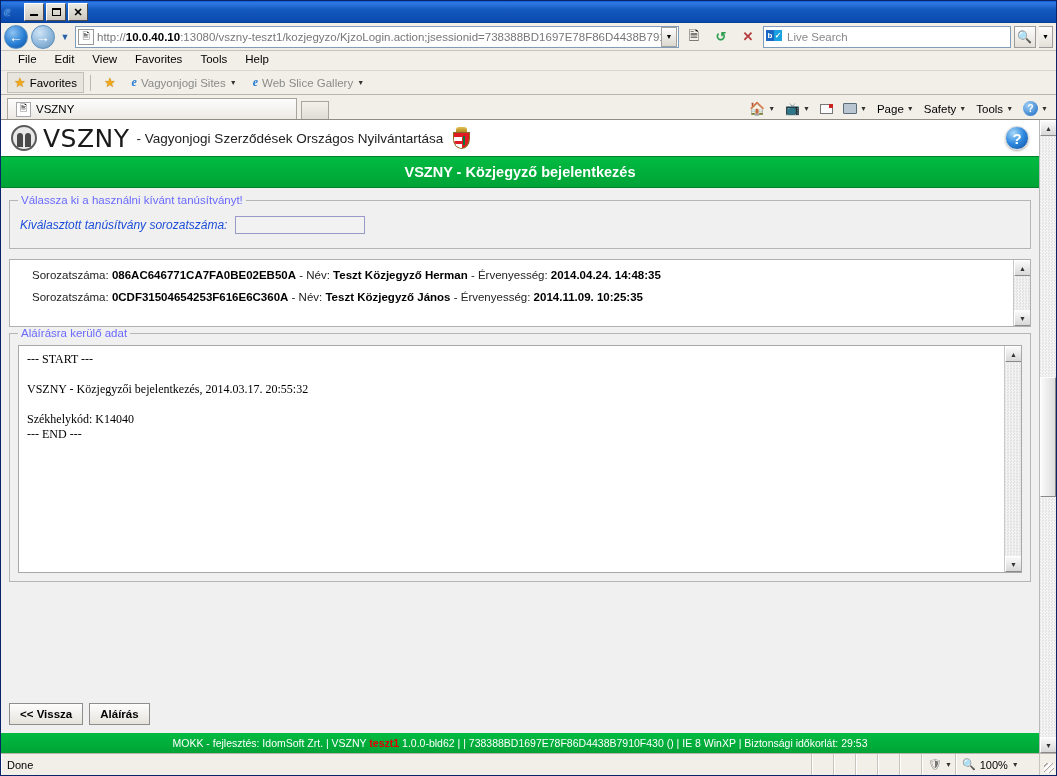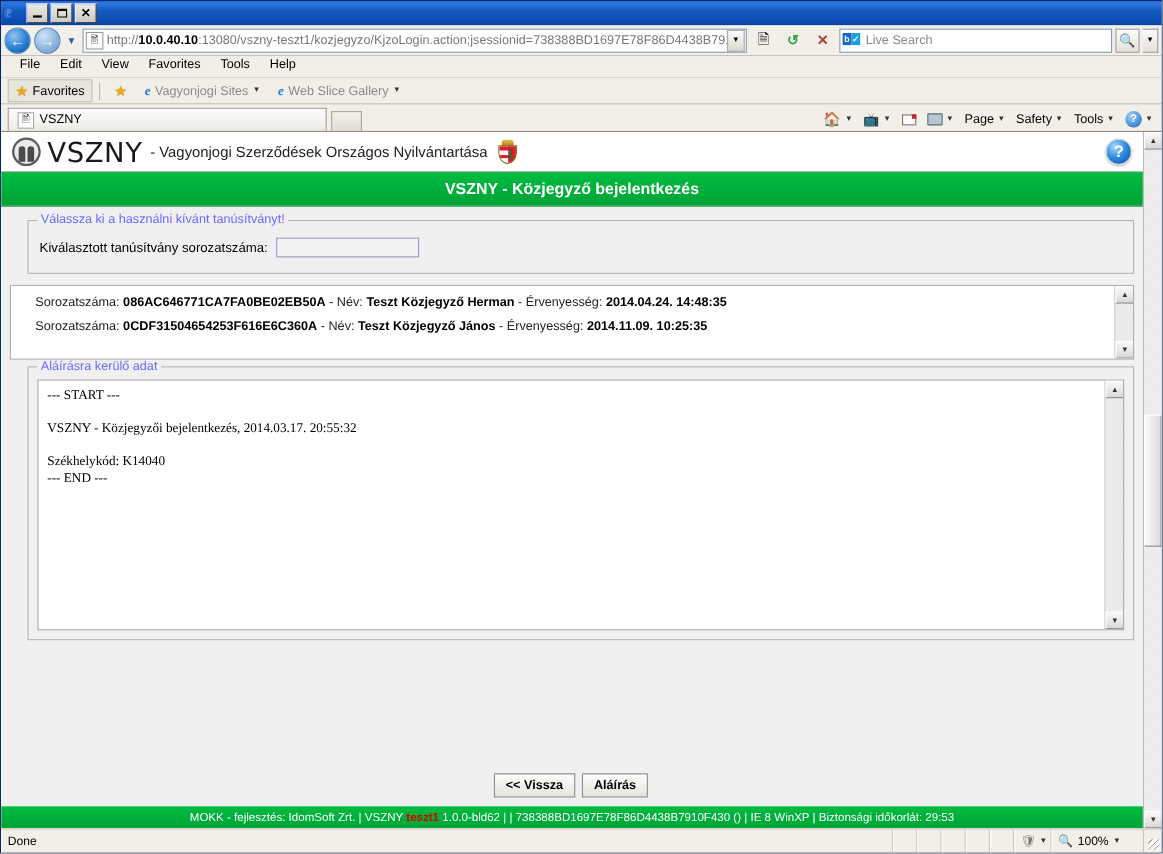--- a/index.html
+++ b/index.html
@@ -293,30 +293,30 @@
   }
 
   .content {
     flex: 1 1 auto; background: #f0f0f0;
     padding: 6px 8px 0 8px;
     display: flex; flex-direction: column;
     overflow: hidden;
   }
 
   fieldset {
-    border: 1px solid #b5b5b5; margin: 0 0 8px 16px; padding: 6px 8px 8px 8px;
+    border: 1px solid #b5b5b5; margin: 0 0 8px 0; padding: 6px 8px 8px 8px;
     background: #f0f0f0;
   }
   legend {
     font-size: 11.5px; color: #6a6aff; padding: 0 3px;
   }
   .field-row {
     display: flex; align-items: center; gap: 8px; padding: 4px 2px 6px 2px;
   }
-  .field-label { font-size: 12px; color: #000000; }
+  .field-label { font-size: 12px; color: #1d4ed8; font-style: italic; }
   .field-input {
     width: 130px; height: 18px; background: #f2f2f2;
     border: 1px solid #9a9ac8;
   }
 
   .cert-list {
     border: 1px solid #b0b0b0; background: #fff;
     height: 68px; display: flex; overflow: hidden;
     margin-top: 2px;
   }
@@ -354,21 +354,21 @@
     display: flex; overflow: hidden;
   }
   .ta-text {
     flex: 1 1 auto; padding: 6px 8px;
     font-family: Liberation Serif, serif;
     font-size: 12px; color: #000; line-height: 15px;
     white-space: pre; overflow: hidden;
   }
 
   .btn-row {
-    margin-top: auto; display: flex; justify-content: center;
+    margin-top: auto; display: flex; justify-content: flex-start;
     gap: 6px; padding: 6px 2px 8px 0;
   }
   .btn {
     min-width: 58px; height: 22px; padding: 0 10px;
     background: linear-gradient(to bottom,#fdfdfd,#e6e3dc);
     border: 1px solid #8d8d8d;
     font-size: 11.5px; color: #000;
     display: flex; align-items: center; justify-content: center;
     font-weight: bold;
   }

